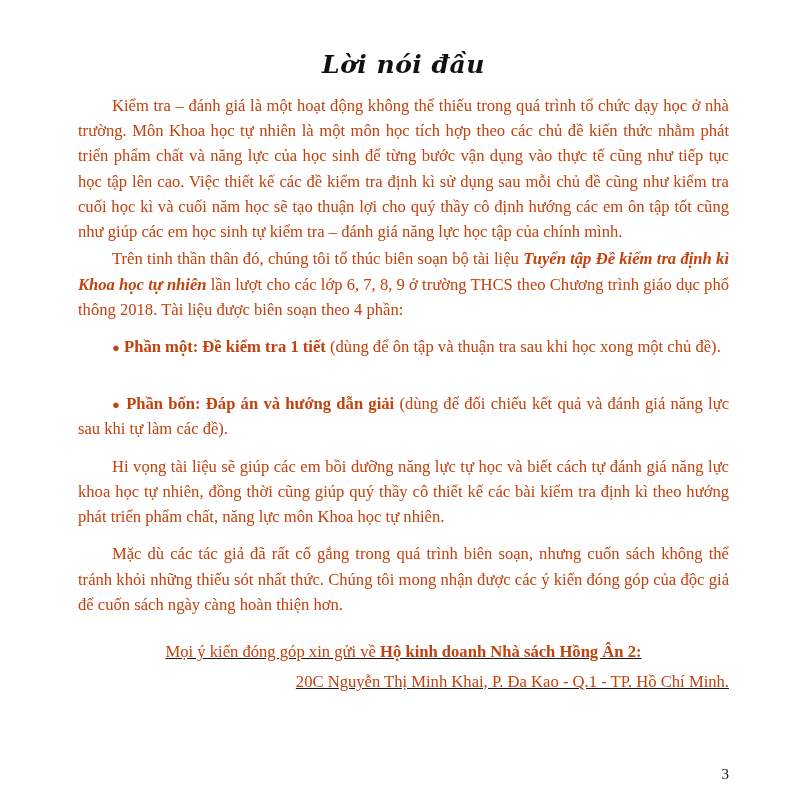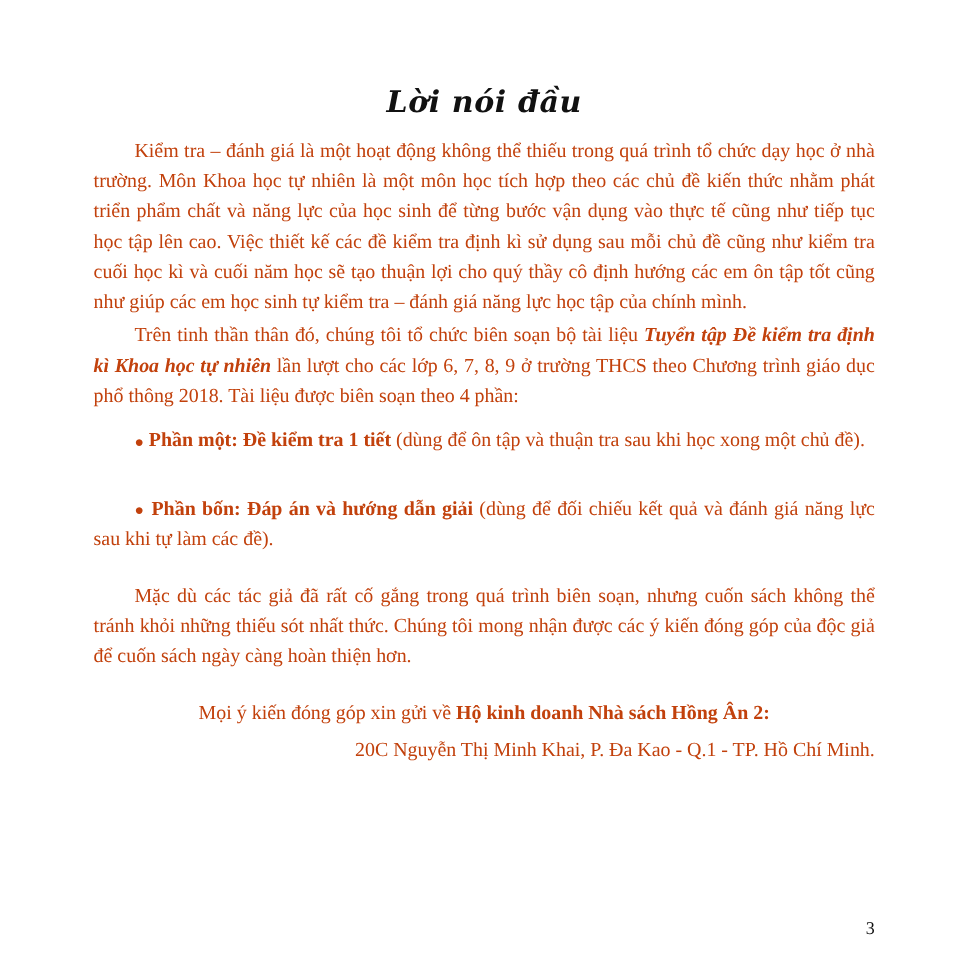--- a/index.html
+++ b/index.html
@@ -12,21 +12,21 @@
     background: #ffffff;
     font-family: "Liberation Serif", serif;
     color: #1a1a1a;
     overflow: hidden;
   }
   .page {
     position: relative;
     width: 807px;
     height: 807px;
     box-sizing: border-box;
-    padding: 64px 78px 30px 78px;
+    padding: 44px 78px 30px 78px;
   }
   .title {
     text-align: center;
     font-family: "DejaVu Serif", serif;
     font-style: italic;
     font-weight: 700;
     font-size: 25px;
     letter-spacing: 0.5px;
     color: #111;
     margin: 6px 0 14px 0;
@@ -54,20 +54,21 @@
   }
   .bi {
     font-weight: 700;
     font-style: italic;
   }
   .gap {
     height: 10px;
   }
   .contact {
     margin-top: 22px;
+    text-decoration: underline;
   }
   .contact p {
     text-align: right;
     margin: 0 0 5px 0;
   }
   .contact .line1 {
     text-align: center;
   }
   .page-number {
     position: absolute;
@@ -79,38 +80,39 @@
 </style>
 </head>
 <body>
 
 <div class="page">
 
   <h1 class="title">Lời nói đầu</h1>
 
   <p class="indent">Kiểm tra – đánh giá là một hoạt động không thể thiếu trong quá trình tổ chức dạy học ở nhà trường. Môn Khoa học tự nhiên là một môn học tích hợp theo các chủ đề kiến thức nhằm phát triển phẩm chất và năng lực của học sinh để từng bước vận dụng vào thực tế cũng như tiếp tục học tập lên cao. Việc thiết kế các đề kiểm tra định kì sử dụng sau mỗi chủ đề cũng như kiểm tra cuối học kì và cuối năm học sẽ tạo thuận lợi cho quý thầy cô định hướng các em ôn tập tốt cũng như giúp các em học sinh tự kiểm tra – đánh giá năng lực học tập của chính mình.</p>
 
-  <p class="indent"><span>Trên tinh thần thân đó, chúng tôi tổ chức biên soạn bộ tài liệu </span><span class="bi">Tuyển tập Đề kiểm tra định kì Khoa học tự nhiên</span><span> lần lượt cho các lớp 6, 7, 8, 9 ở trường THCS theo Chương trình giáo dục phổ thông 2018. Tài liệu được biên soạn theo 4 phần:</span></p>
+  <p class="indent"><span>Trên tinh thần thân đó, chúng tôi tổ thúc biên soạn bộ tài liệu </span><span class="bi">Tuyển tập Đề kiểm tra định kì Khoa học tự nhiên</span><span> lần lượt cho các lớp 6, 7, 8, 9 ở trường THCS theo Chương trình giáo dục phổ thông 2018. Tài liệu được biên soạn theo 4 phần:</span></p>
 
   <div class="gap"></div>
 
   <p class="bullet"><span class="dot">●</span> <span class="b">Phần một: Đề kiểm tra 1 tiết</span><span> (dùng để ôn tập và thuận tra sau khi học xong một chủ đề).</span></p>
 
   <div class="gap"></div>
 
 
   <div class="gap"></div>
 
 
   <div class="gap"></div>
 
   <p class="bullet"><span class="dot">●</span> <span class="b">Phần bốn: Đáp án và hướng dẫn giải</span><span> (dùng để đối chiếu kết quả và đánh giá năng lực sau khi tự làm các đề).</span></p>
 
   <div class="gap"></div>
 
+  <p class="indent">Hi vọng tài liệu sẽ giúp các em bồi dưỡng năng lực tự học và biết cách tự đánh giá năng lực khoa học tự nhiên, đồng thời cũng giúp quý thầy cô thiết kế các bài kiểm tra định kì theo hướng phát triển phẩm chất, năng lực môn Khoa học tự nhiên.</p>
 
   <div class="gap"></div>
 
   <p class="indent">Mặc dù các tác giả đã rất cố gắng trong quá trình biên soạn, nhưng cuốn sách không thể tránh khỏi những thiếu sót nhất thức. Chúng tôi mong nhận được các ý kiến đóng góp của độc giả để cuốn sách ngày càng hoàn thiện hơn.</p>
 
   <div class="contact">
     <p class="line1"><span>Mọi ý kiến đóng góp xin gửi về </span><span class="b">Hộ kinh doanh Nhà sách Hồng Ân 2:</span></p>
     <p>20C Nguyễn Thị Minh Khai, P. Đa Kao - Q.1 - TP. Hồ Chí Minh.</p>
     <p></p>
   </div>

